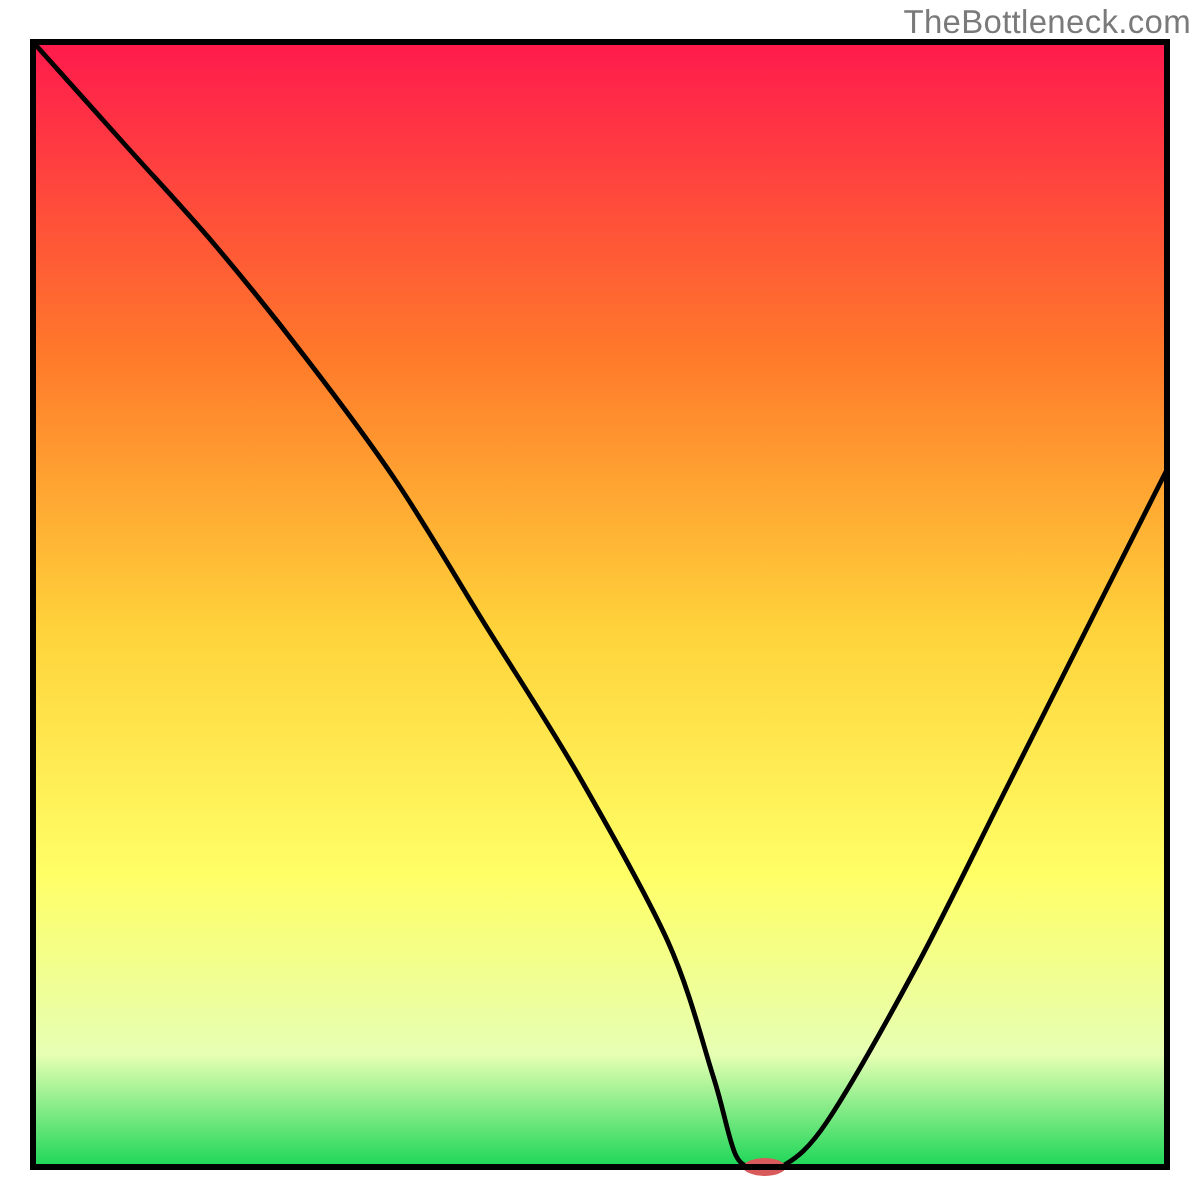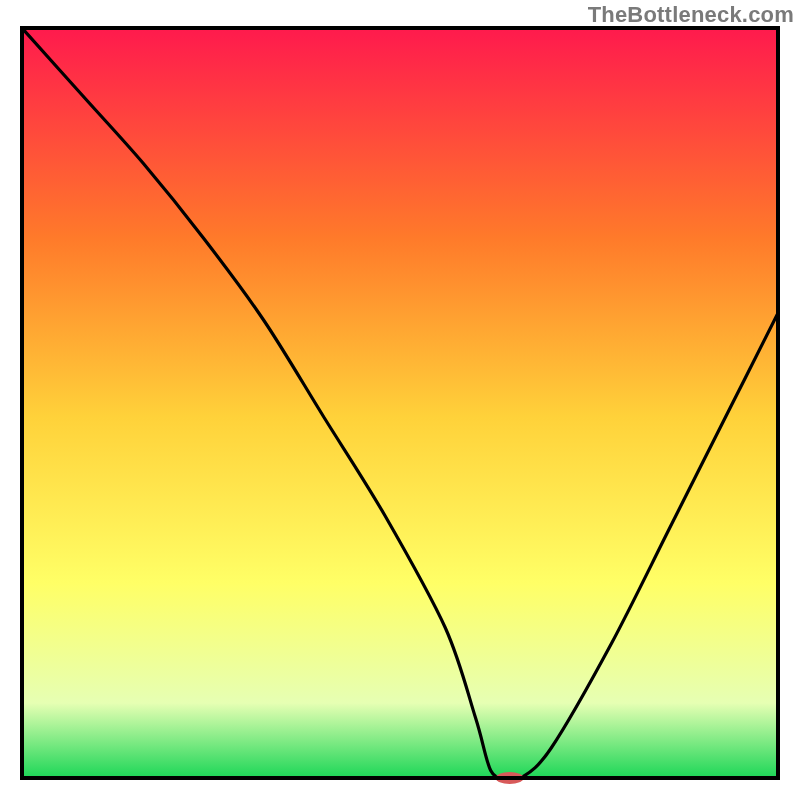--- a/index.html
+++ b/index.html
@@ -14,21 +14,21 @@
     position: relative;
     width: 800px;
     height: 800px;
   }
   .watermark {
     position: absolute;
     top: 2px;
     right: 6px;
     font-size: 22px;
     color: #7a7a7a;
-    font-weight: 700;
+    font-weight: 400;
     letter-spacing: 0.2px;
     text-align: right;
   }
   svg {
     display: block;
   }
 </style>
 </head>
 <body>
 <div class="container">

